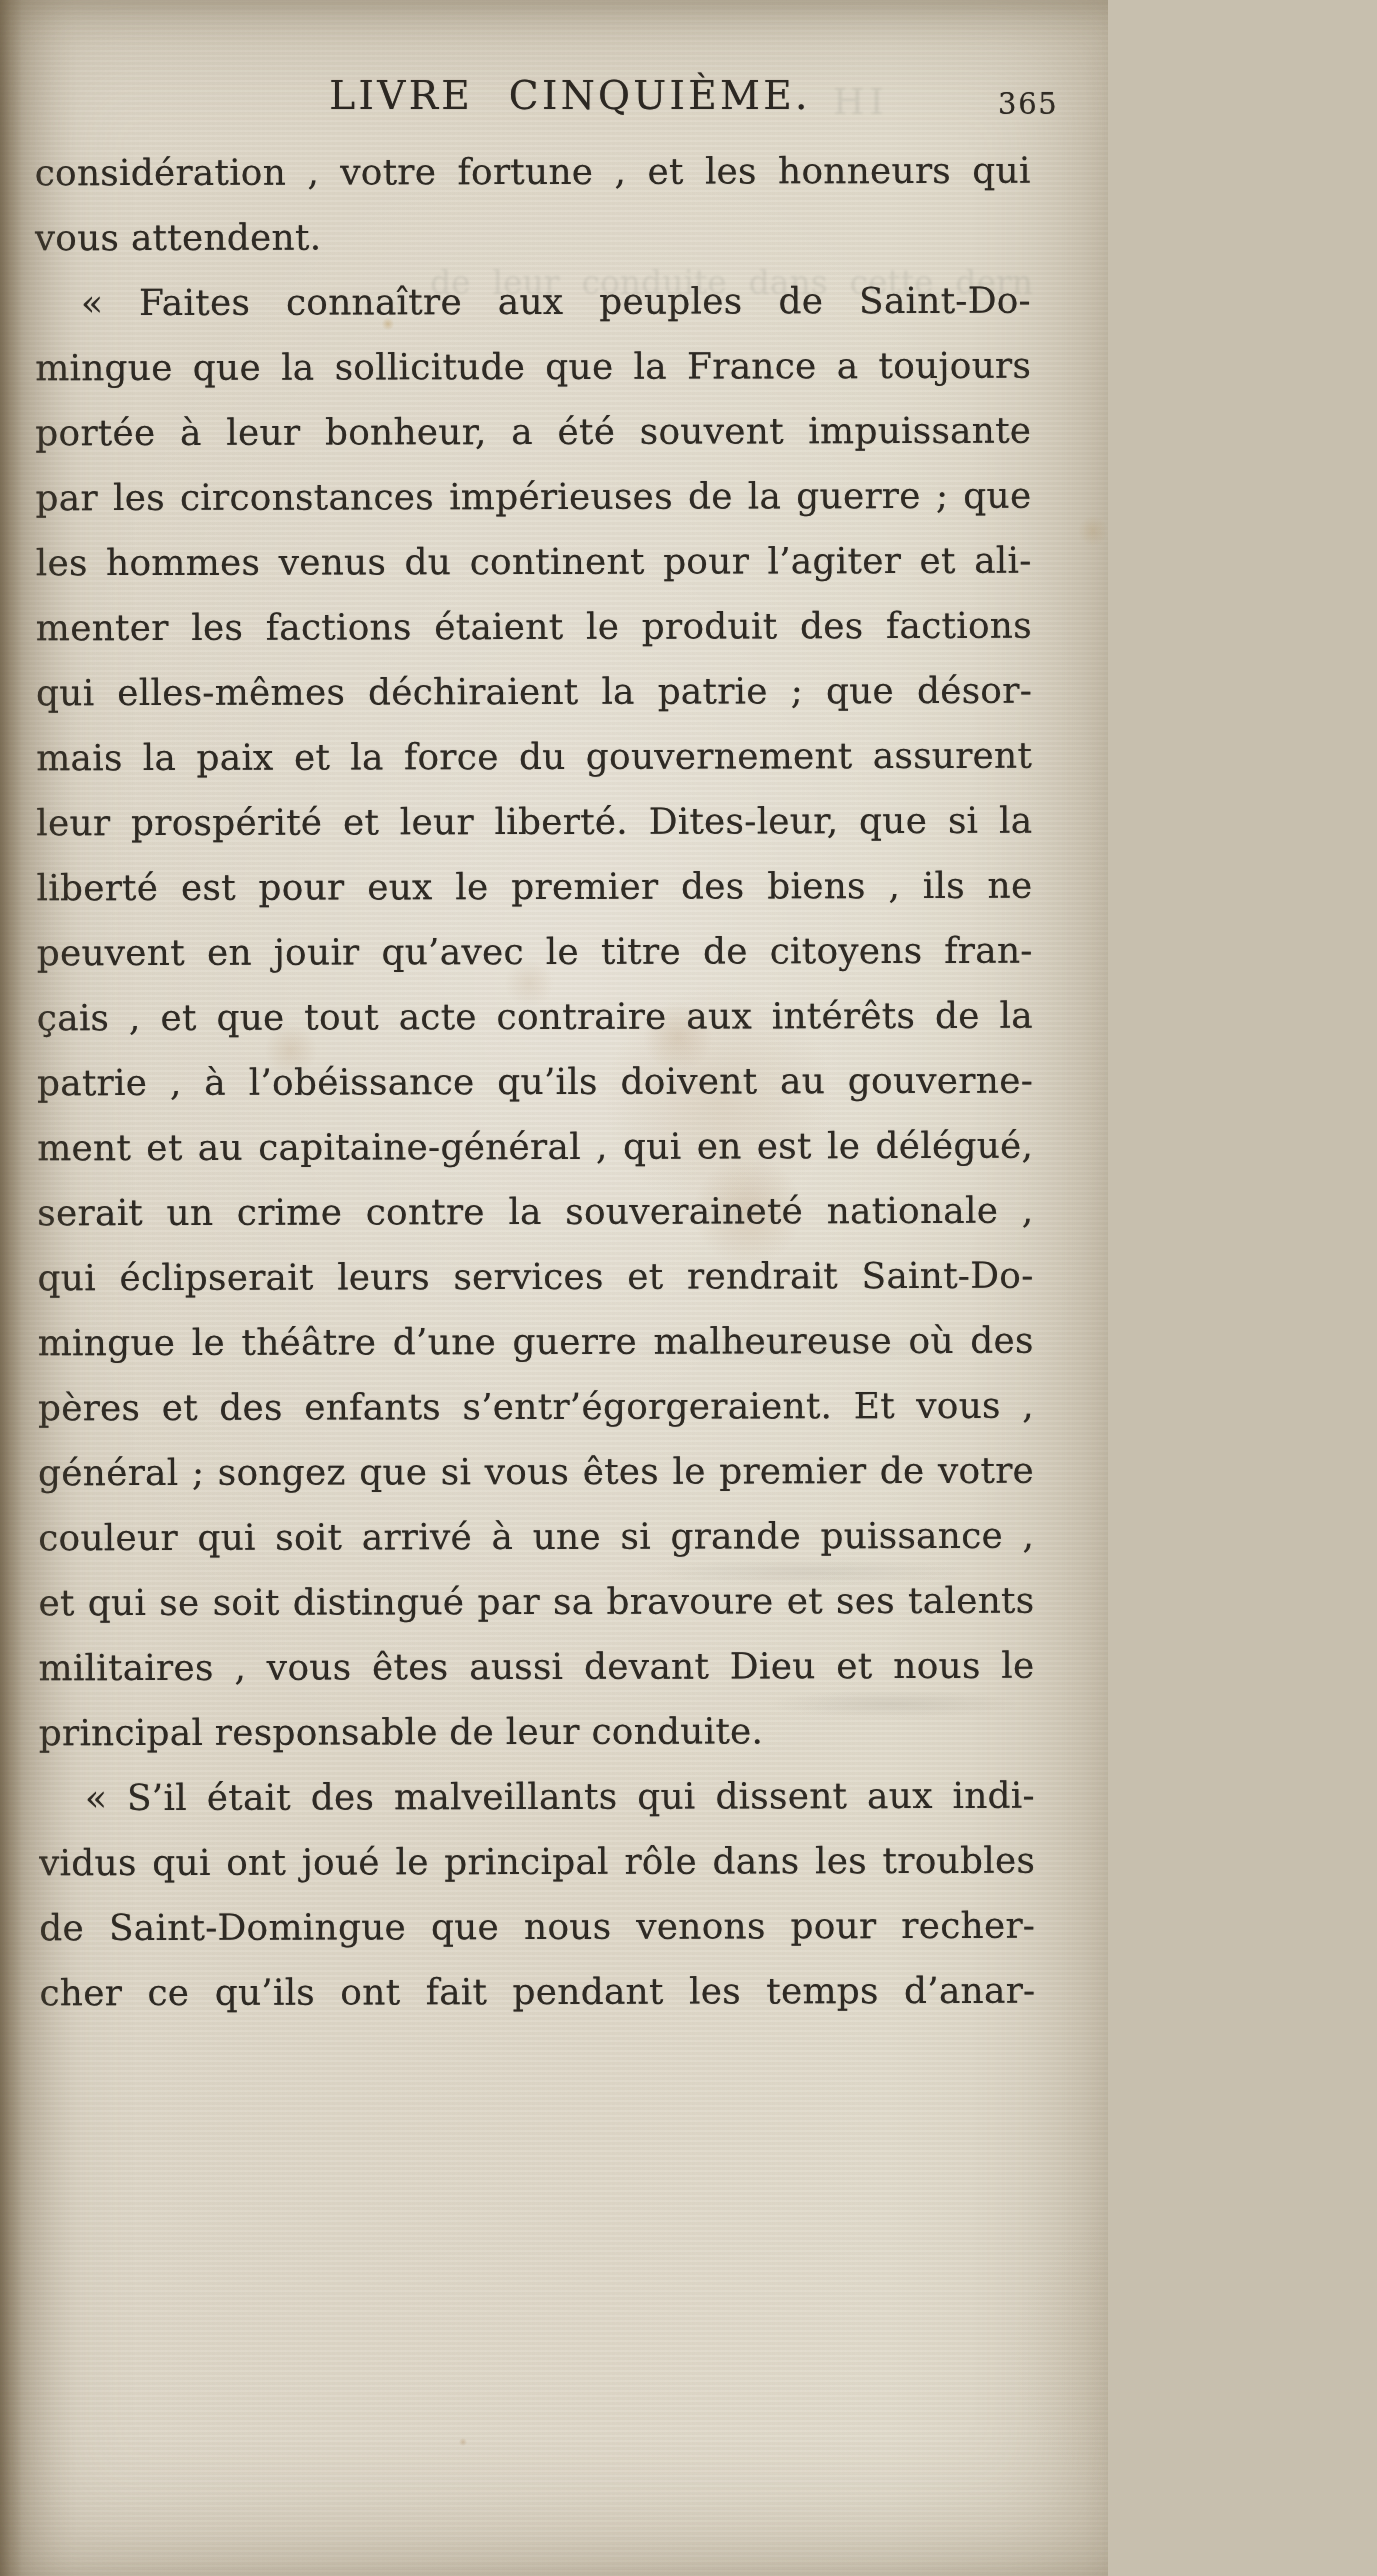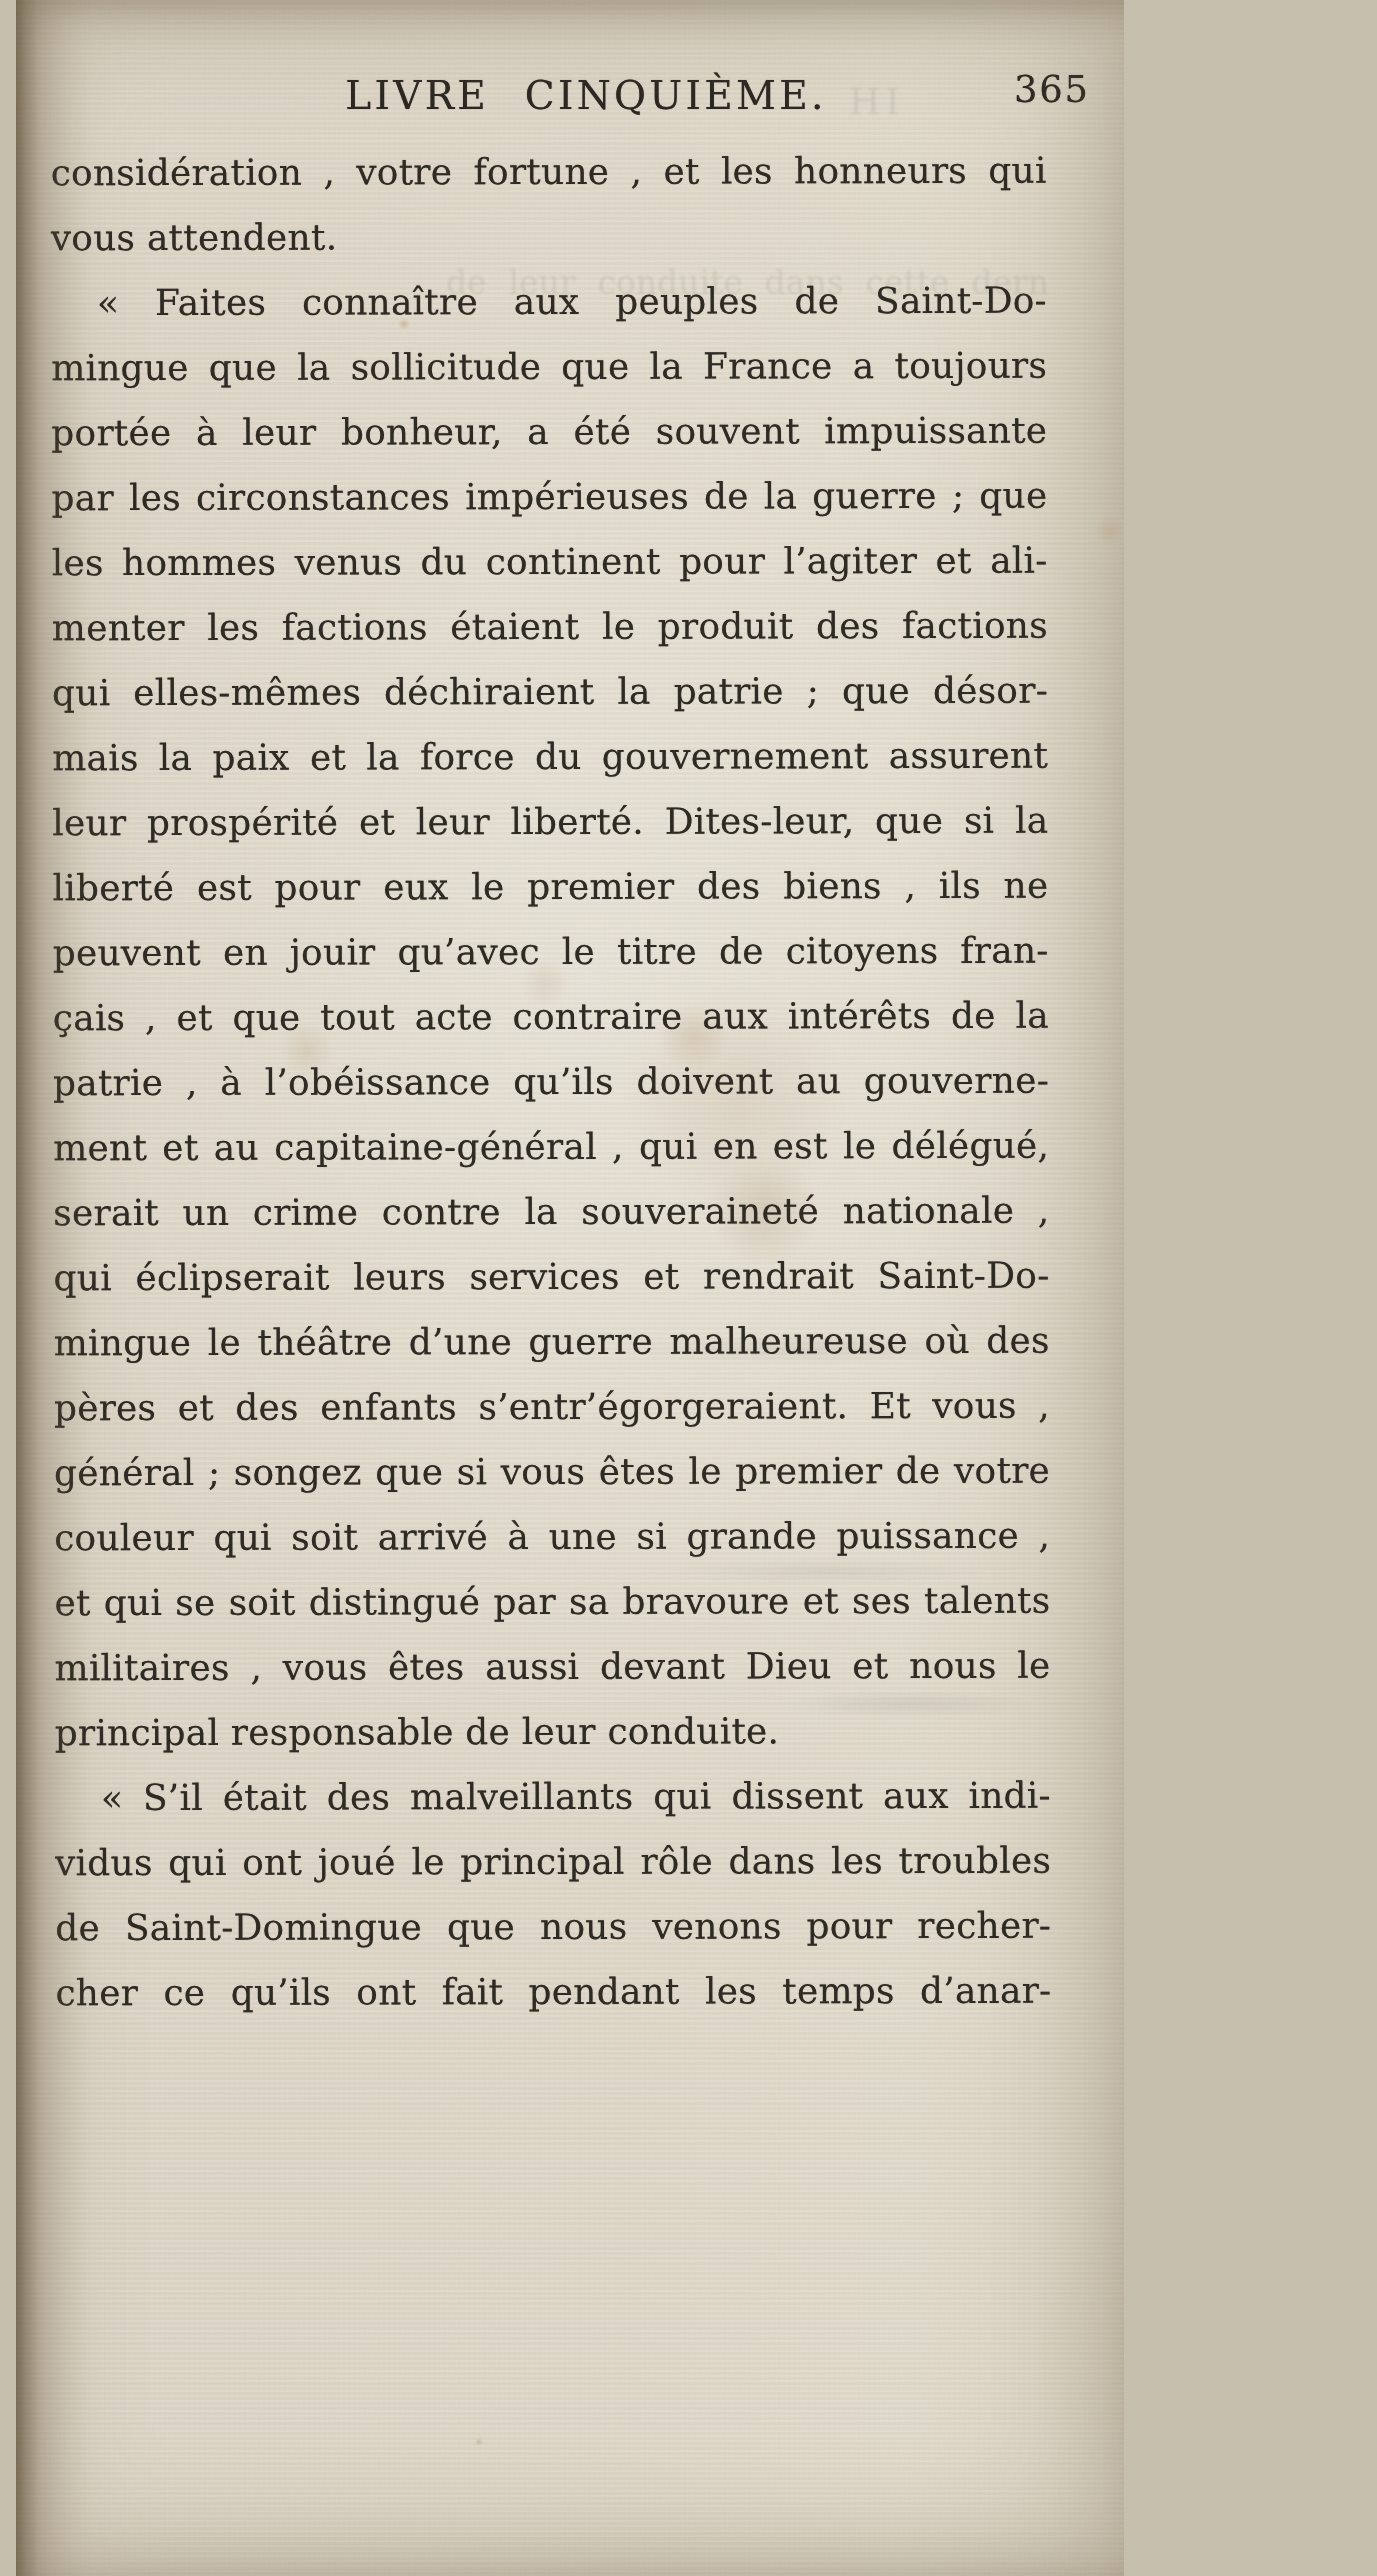--- a/index.html
+++ b/index.html
@@ -11,21 +11,20 @@
     position: relative;
     width: 1108px;
     height: 2576px;
     background:
       radial-gradient(ellipse 744px 1157px at 52% 38%, rgba(255,255,255,0.28), rgba(255,255,255,0) 75%),
       linear-gradient(90deg, #c4bba7 0px, #d5cdbd 31px, #dcd5c6 74px, #ded7c8 55%, #e0dacb 80%, #d8d1c1 100%),
       #dcd5c6;
     overflow: hidden;
     font-family: "DejaVu Serif", "Liberation Serif", serif;
     color: #2e2a24;
-    margin-left: 16px;
   }
   
   .texture {
     position: absolute; inset: 0;
     background:
       repeating-linear-gradient(180deg, rgba(255,255,255,0.050) 0px, rgba(255,255,255,0.050) 2.5px, rgba(138,126,104,0.045) 2.5px, rgba(138,126,104,0.045) 5px),
       repeating-linear-gradient(90deg, rgba(255,255,255,0.025) 0px, rgba(255,255,255,0.025) 1.7px, rgba(0,0,0,0) 1.7px, rgba(0,0,0,0) 5px);
     pointer-events: none;
   }
   
@@ -71,22 +70,22 @@
     display: inline-block;
     position: relative; left: 35px;
     font-size: 39px;
     letter-spacing: 3.3px;
     word-spacing: 20px;
     color: #2b2722;
     text-shadow: 0 0 0.8px rgba(43,39,34,0.65);
   }
   .page-number {
     position: absolute;
-    left: 998px; top: 68px;
-    font-size: 37px;
+    left: 998px; top: 87px;
+    font-size: 29px;
     letter-spacing: 1.7px;
     color: #2b2722;
     text-shadow: 0 0 0.8px rgba(43,39,34,0.6);
   }
   .text-block {
     position: absolute;
     left: 37px; top: 139px; width: 996px;
     font-size: 36px;
     line-height: 65px;
     letter-spacing: 0.2px;

